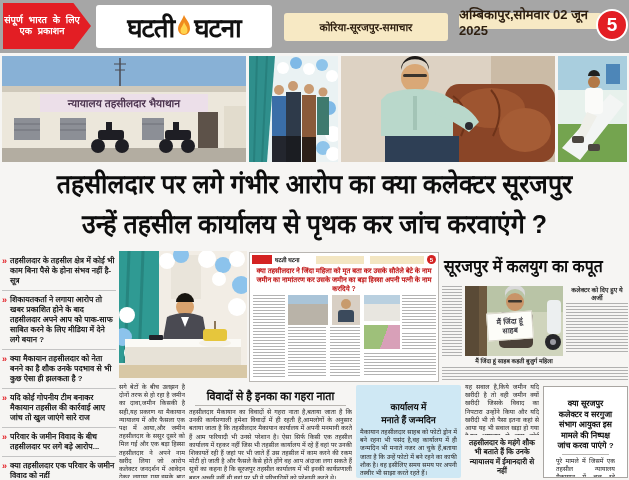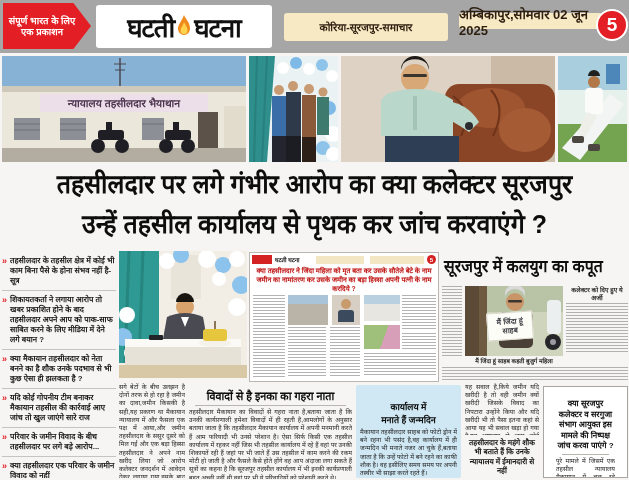--- a/index.html
+++ b/index.html
@@ -3,21 +3,21 @@
 <meta charset="utf-8">
 <style>
   html,body{margin:0;padding:0;}
   body{width:629px;height:480px;background:#e9e7e4;font-family:"Liberation Sans",sans-serif;overflow:hidden;}
   #page{position:relative;width:629px;height:480px;background:#f6f5f3;overflow:hidden;}
   .abs{position:absolute;}
   
   .hdr{left:0;top:0;width:629px;height:53px;background:#a6a6a6;}
   .badge{left:3px;top:3px;width:88px;height:46px;background:#e31e24;color:#fff;font-weight:bold;
          font-size:9.5px;line-height:11px;text-align:center;display:flex;align-items:center;justify-content:center;
-         clip-path:polygon(0 0,80% 0,100% 50%,80% 100%,0 100%);padding-right:10px;box-sizing:border-box;}
+         clip-path:polygon(0 0,80% 0,100% 50%,80% 100%,0 100%);padding-right:10px;box-sizing:border-box;font-family:Liberation Mono, monospace;}
   .masthead{left:96px;top:5px;width:176px;height:43px;background:#ffffff;border-radius:3px;
             display:flex;align-items:center;justify-content:center;gap:3px;}
   .masthead .mt{font-size:26px;font-weight:bold;color:#111;letter-spacing:-1px;}
   .creambox{background:#f7e9c4;border-radius:3px;color:#2e1f10;font-weight:bold;display:flex;align-items:center;justify-content:center;}
   .secbox{left:284px;top:13px;width:164px;height:28px;font-size:10.5px;}
   .datebox{left:459px;top:13px;width:143px;height:16px;font-size:13px;}
   .pnum{left:596px;top:9px;width:32px;height:32px;background:#e31e24;border:2px solid #fff;border-radius:50%;
         color:#fff;font-size:19px;font-weight:bold;display:flex;align-items:center;justify-content:center;box-sizing:border-box;}
   
   .ph{top:56px;height:106px;overflow:hidden;background:#ccc;}

